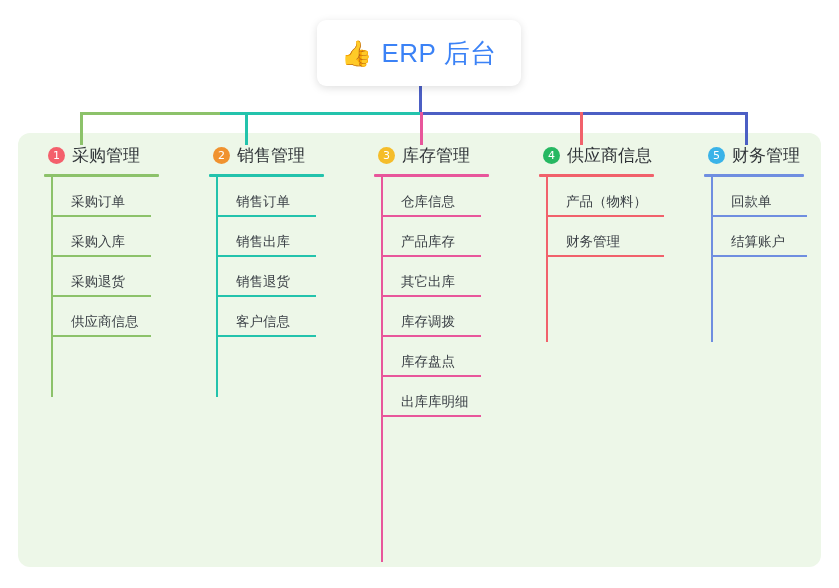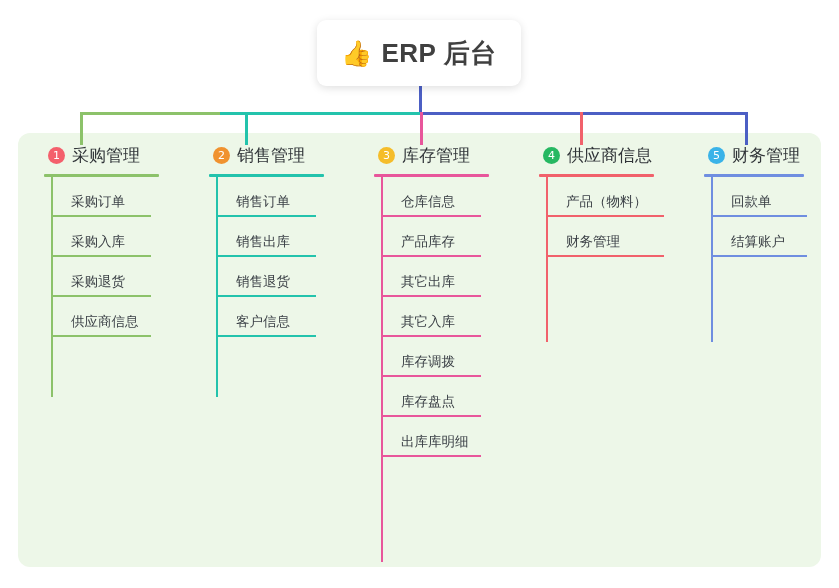--- a/index.html
+++ b/index.html
@@ -35,24 +35,23 @@
     justify-content: center;
     gap: 9px;
     z-index: 6;
   }
   .root-emoji {
     font-size: 25px;
     line-height: 1;
   }
   .root-title {
     font-size: 26px;
-    color: #404040;
+    color: #3b82f6;
     letter-spacing: 0.5px;
     white-space: nowrap;
-    font-weight: bold;
   }
 
   
   .vline, .hline {
     position: absolute;
     z-index: 4;
   }
 
   
   .panel {
@@ -222,24 +221,20 @@
           </div>
           <div class="leaf">
             <span class="leaf-text">产品库存</span>
             <div class="leaf-rule" style="background: rgb(232, 86, 155); width: 100px;"></div>
           </div>
           <div class="leaf">
             <span class="leaf-text">其它出库</span>
             <div class="leaf-rule" style="background: rgb(232, 86, 155); width: 100px;"></div>
           </div>
           <div class="leaf">
-            <span class="leaf-text">其它入库</span>
-            <div class="leaf-rule" style="background: rgb(232, 86, 155); width: 100px;"></div>
-          </div>
-          <div class="leaf">
             <span class="leaf-text">库存调拨</span>
             <div class="leaf-rule" style="background: rgb(232, 86, 155); width: 100px;"></div>
           </div>
           <div class="leaf">
             <span class="leaf-text">库存盘点</span>
             <div class="leaf-rule" style="background: rgb(232, 86, 155); width: 100px;"></div>
           </div>
           <div class="leaf">
             <span class="leaf-text">出库库明细</span>
             <div class="leaf-rule" style="background: rgb(232, 86, 155); width: 100px;"></div>

